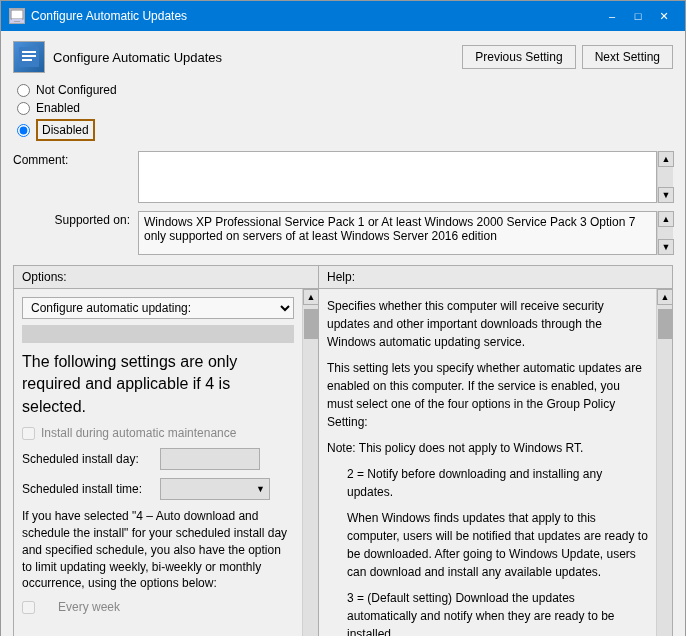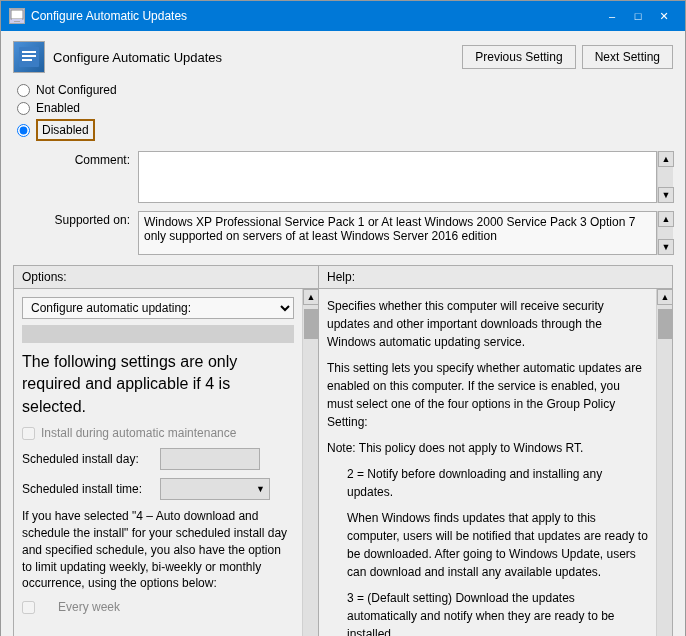--- a/index.html
+++ b/index.html
@@ -123,21 +123,21 @@
       border: 2px solid #a16207;
       padding: 2px 4px;
     }
 
     .comment-row {
       display: flex;
       margin-bottom: 8px;
     }
     .comment-label {
       width: 125px;
-      text-align: right;
+      text-align: left;
       padding-right: 8px;
       padding-top: 2px;
       font-size: 12px;
     }
     .comment-box {
       flex: 1;
       height: 52px;
       border: 1px solid #adadad;
       background: white;
       resize: none;

